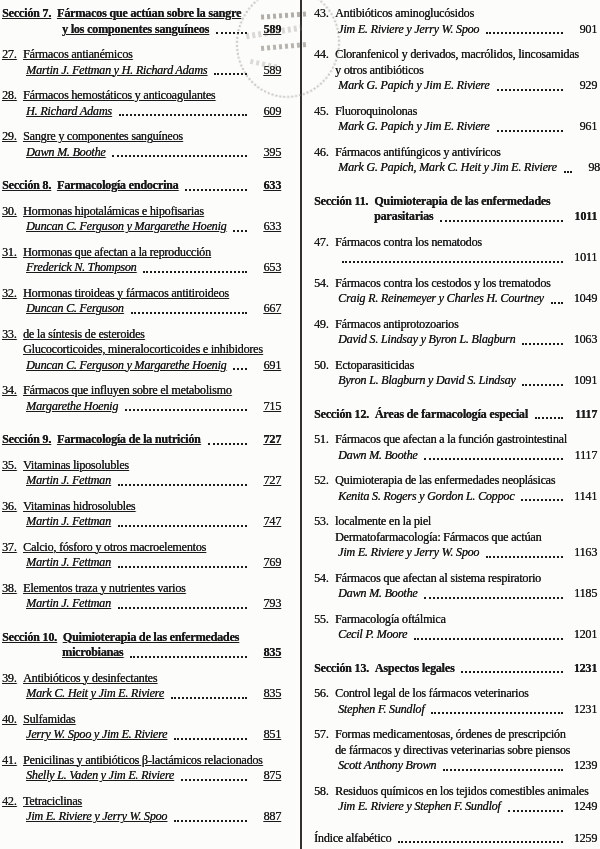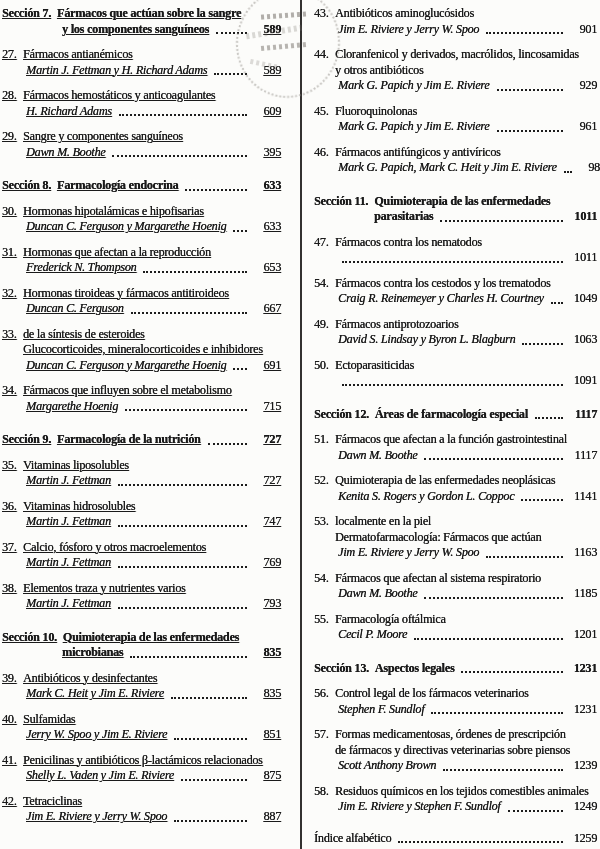--- a/index.html
+++ b/index.html
@@ -377,20 +377,21 @@
             <span class="dots"></span>
             <span class="pagenum">1063</span>
           </div>
         </div>
       </div>
       <div class="entry chapter">
         <span class="num">50.</span>
         <div class="txt">
           <div class="cline">Ectoparasiticidas</div>
           <div class="srow arow">
+            <span class="authors">Byron L. Blagburn y David S. Lindsay</span>
             <span class="dots"></span>
             <span class="pagenum">1091</span>
           </div>
         </div>
       </div>
       <div class="entry section">
         <div class="srow shead">
           <span class="slabel">Sección 12.</span>
           <span class="stitle">Áreas de farmacología especial</span>
           <span class="dots"></span>

